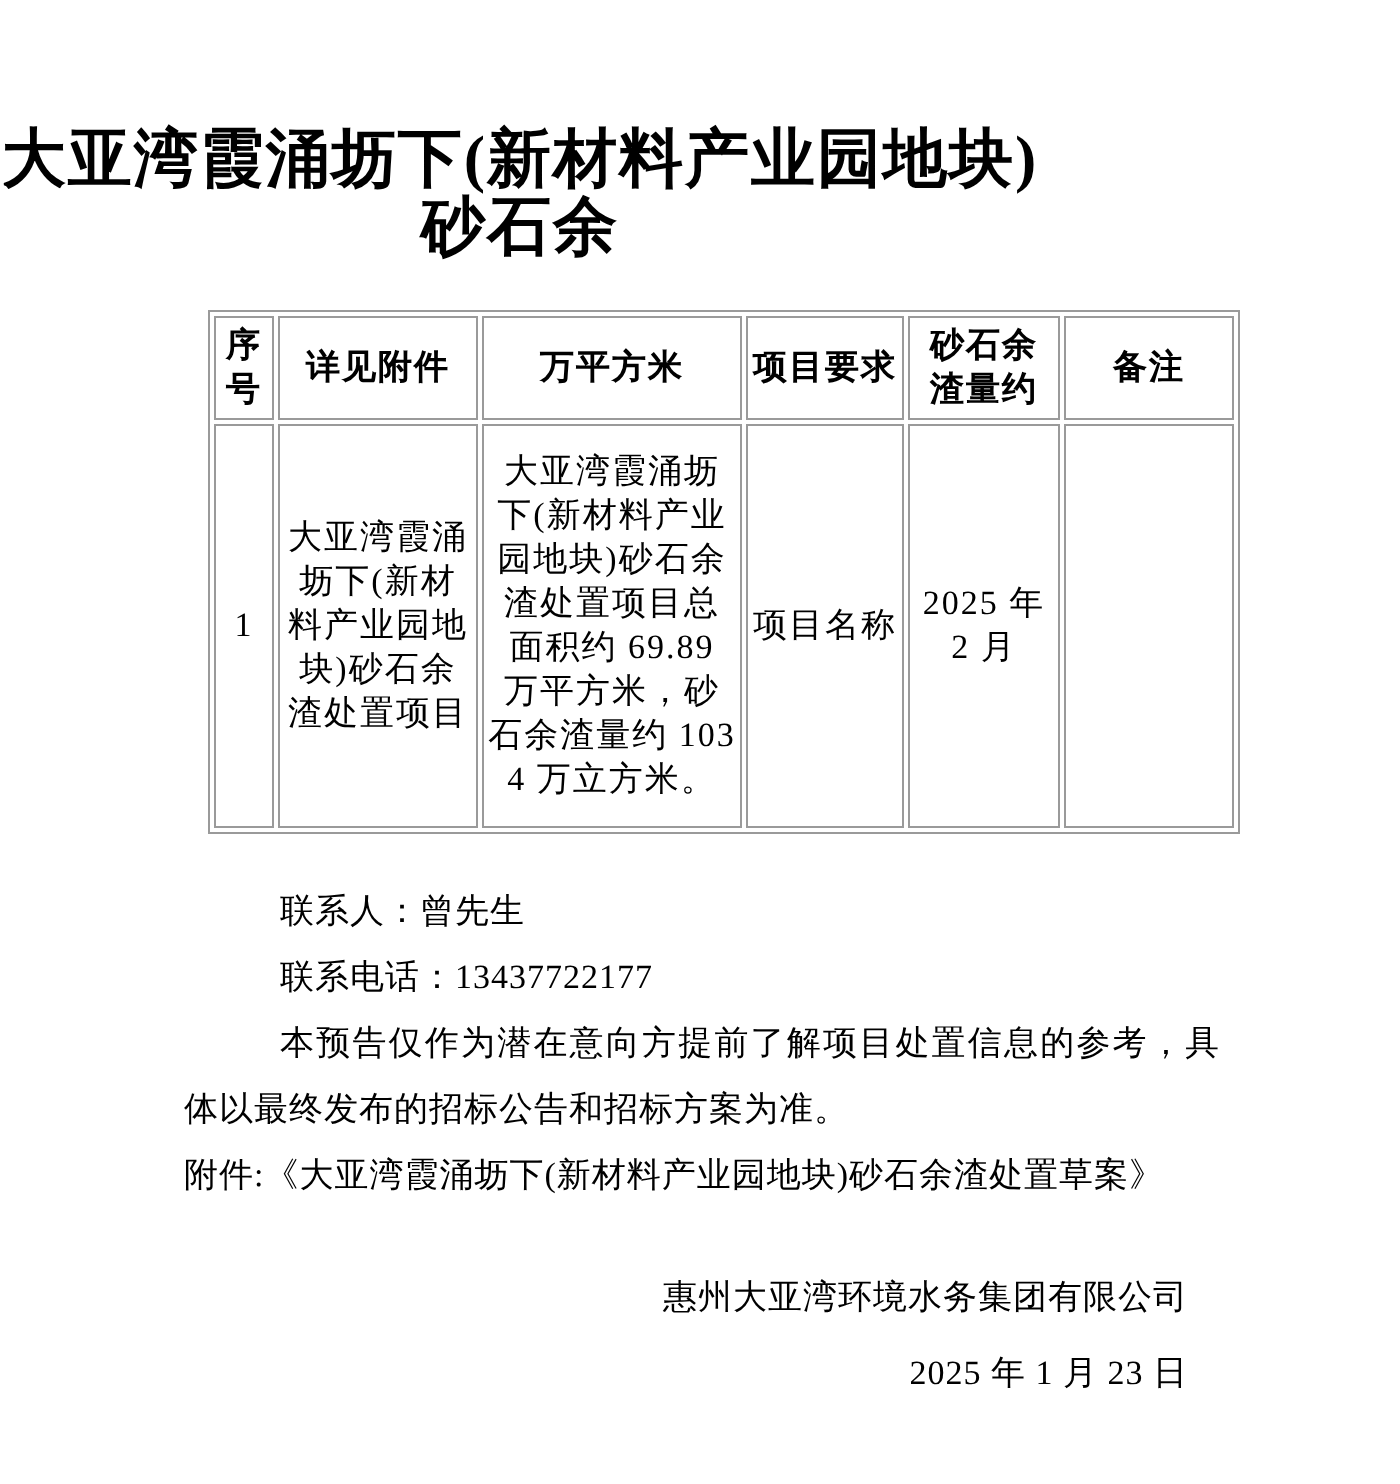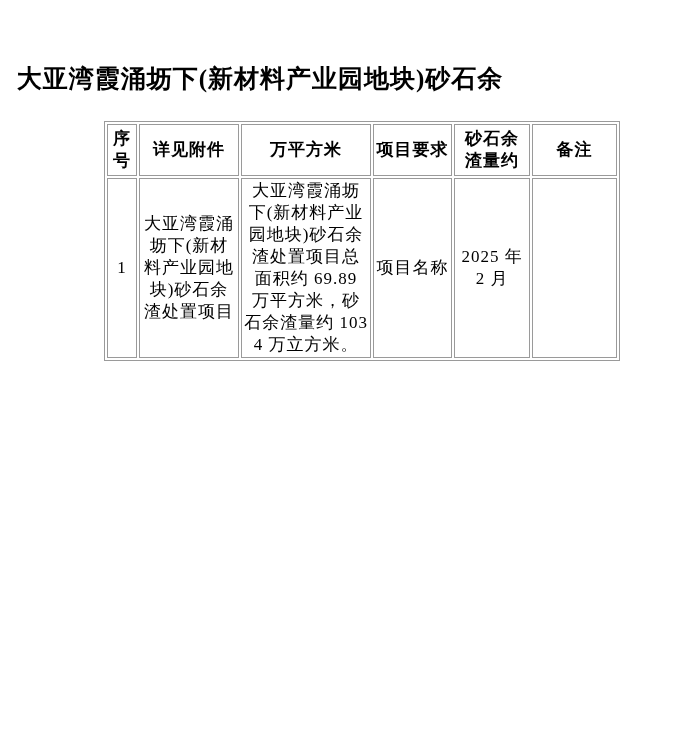--- a/index.html
+++ b/index.html
@@ -14,21 +14,21 @@
   .page {
     box-sizing: border-box;
     width: 700px;
     height: 742px;
     padding-top: 62px;
   }
   .doc-title {
     width: 520px;
     margin: 0 auto;
     text-align: center;
-    font-size: 25px;
+    font-size: 32px;
     font-weight: bold;
     line-height: 34px;
     letter-spacing: 1px;
   }
   .table-wrap {
     margin: 25px 0 0 104px;
     border-radius: 29px;
   }
   table.doc-table {
     border-collapse: separate;
@@ -45,21 +45,21 @@
     letter-spacing: 1px;
     word-break: break-all;
   }
   table.doc-table th {
     font-weight: bold;
     height: 52px;
     padding: 2px;
     line-height: 22px;
   }
   table.doc-table td {
-    padding: 1px 2px;
+    padding: 12px 2px;
     line-height: 22px;
   }
   .col-seq      { width: 30px; }
   .col-name     { width: 100px; }
   .col-overview { width: 130px; }
   .col-req      { width: 79px; }
   .col-time     { width: 76px; }
   .col-remarks  { width: 85px; }
 
   .body-text {
@@ -124,15 +124,25 @@
           <td>大亚湾霞涌坜下(新材料产业园地块)砂石余渣处置项目</td>
           <td>大亚湾霞涌坜下(新材料产业园地块)砂石余渣处置项目总面积约 69.89 万平方米，砂石余渣量约 1034 万立方米。</td>
           <td>项目名称</td>
           <td>2025 年 2 月</td>
           <td></td>
         </tr>
       </tbody>
     </table>
   </div>
 
+  <div class="body-text contact-block">
+    <div class="indent-line">联系人：曾先生</div>
+    <div class="indent-line">联系电话：13437722177</div>
+    <p class="notice-para">本预告仅作为潜在意向方提前了解项目处置信息的参考，具体以最终发布的招标公告和招标方案为准。</p>
+    <div class="attachment-line">附件:《大亚湾霞涌坜下(新材料产业园地块)砂石余渣处置草案》</div>
+  </div>
 
+  <div class="footer-block">
+    <div>惠州大亚湾环境水务集团有限公司</div>
+    <div>2025 年 1 月 23 日</div>
+  </div>
 
 </div>
 
 </body></html>

